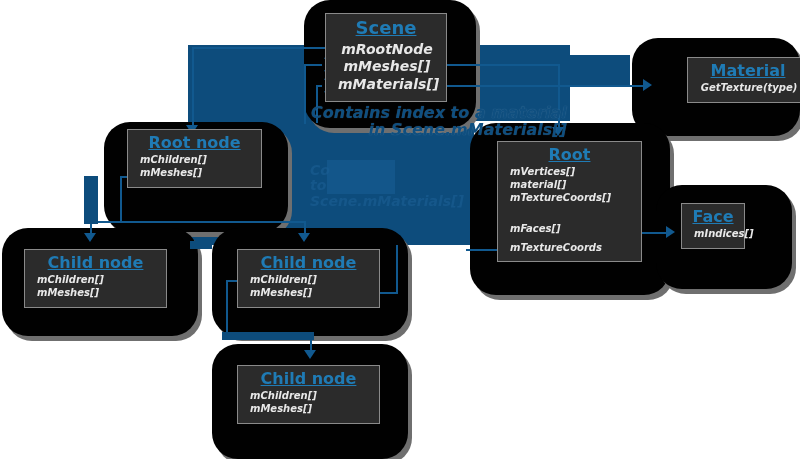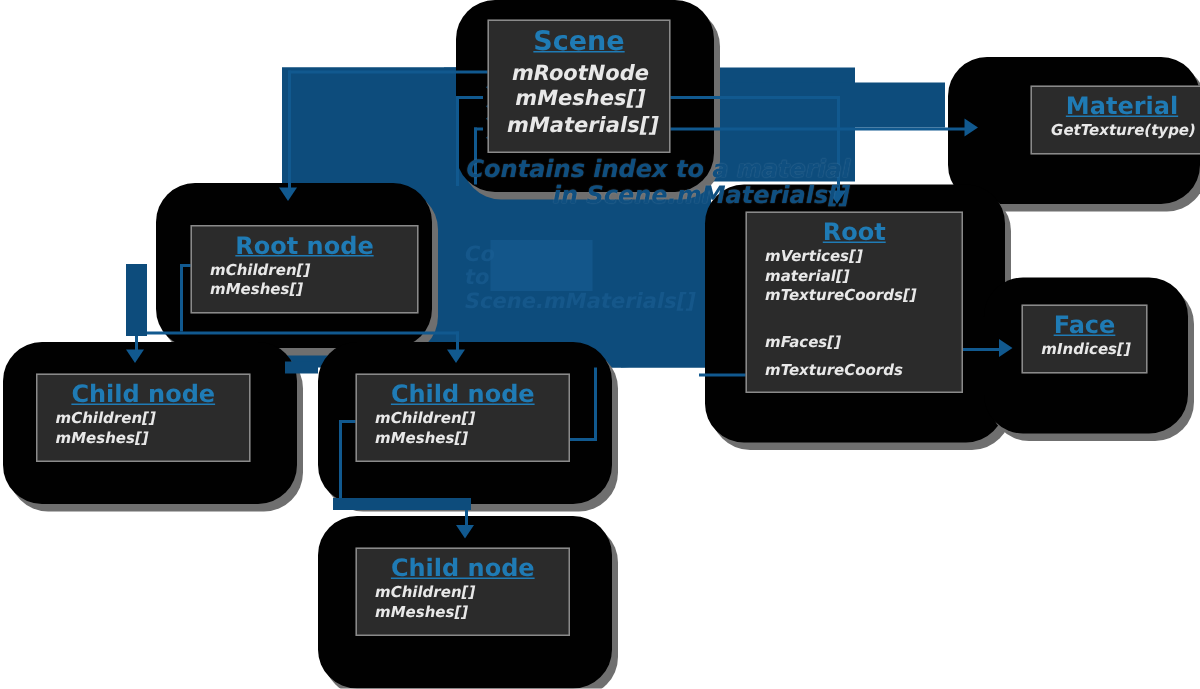--- a/index.html
+++ b/index.html
@@ -184,28 +184,28 @@
     <div class="title t16">Root</div>
     <div class="fields f12">
       <div>mVertices[]</div>
       <div>material[]</div>
       <div>mTextureCoords[]</div>
       <div style="margin-top:19px;">mFaces[]</div>
       <div style="margin-top:6px;">mTextureCoords</div>
     </div>
   </div>
 
-  <div class="card centerfields" style="left:681px;top:203px;width:84px;">
+  <div class="card centerfields" style="left:681px;top:203px;width:64px;">
     <div class="title t16">Face</div>
     <div class="fields f12">
       <div>mIndices[]</div>
     </div>
   </div>
 
-  <div class="card" style="left:127px;top:150px;width:152px;">
+  <div class="card" style="left:127px;top:129px;width:135px;">
     <div class="title t16">Root node</div>
     <div class="fields f12">
       <div>mChildren[]</div>
       <div>mMeshes[]</div>
     </div>
   </div>
 
   <div class="card" style="left:24px;top:249px;width:143px;">
     <div class="title t16">Child node</div>
     <div class="fields f12">

